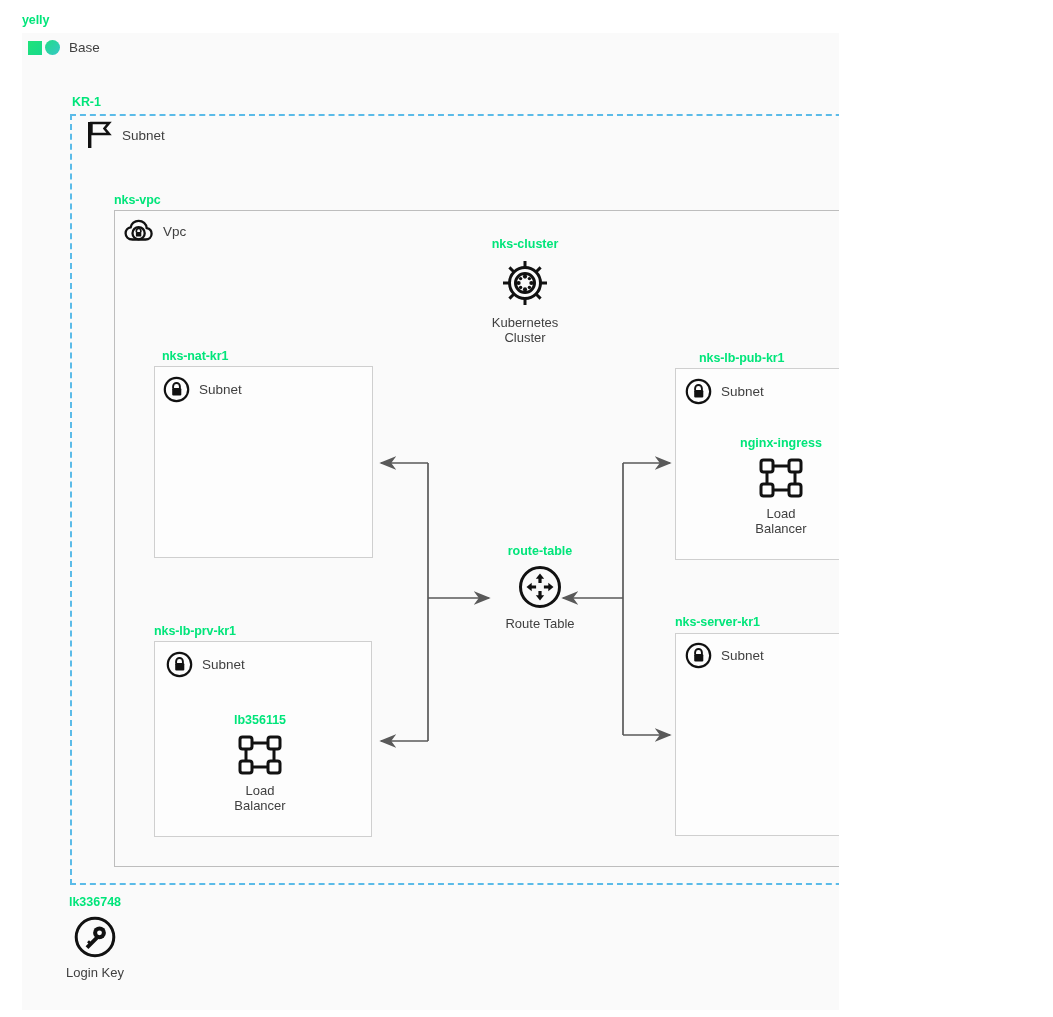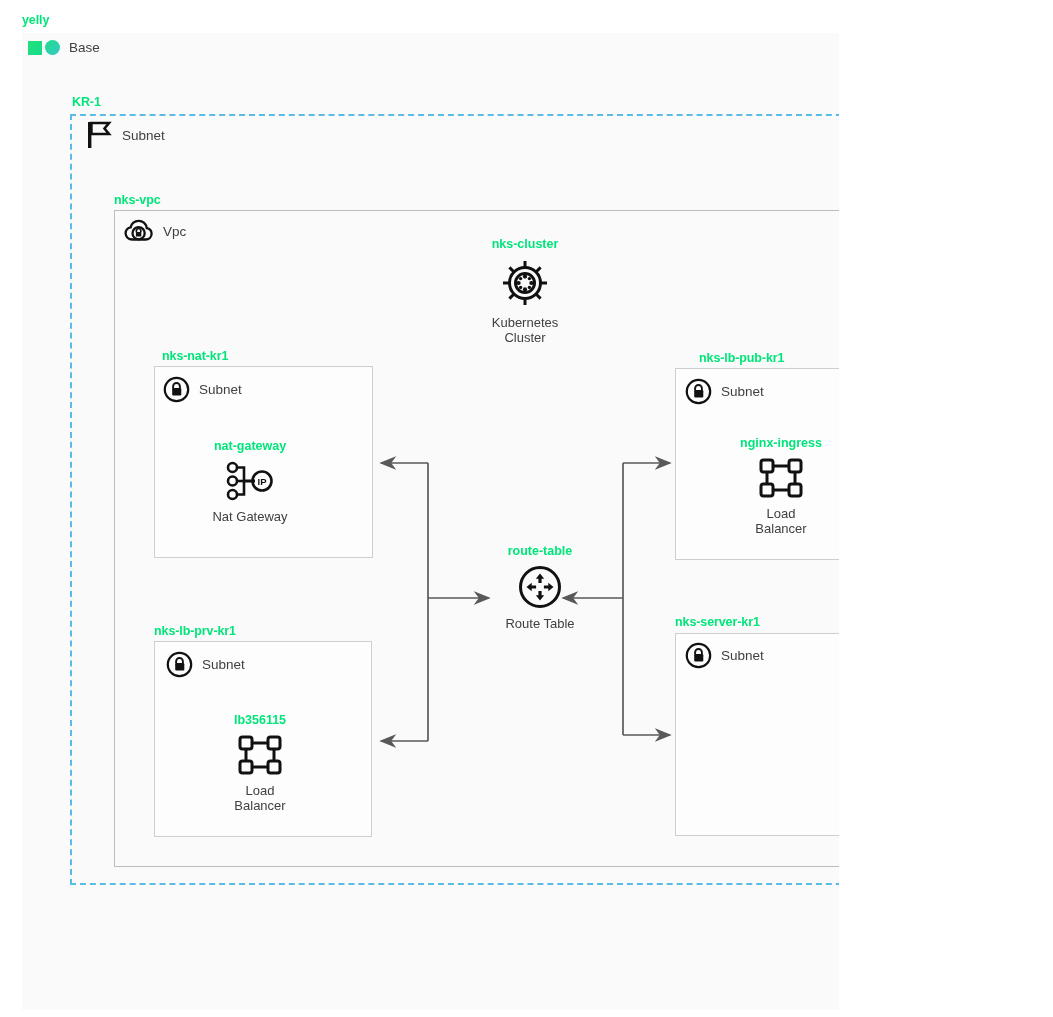--- a/index.html
+++ b/index.html
@@ -212,38 +212,20 @@
   <div class="abs hdr" style="left:163px; top:376px;">
     <span>
       <svg width="27" height="27" viewBox="0 0 27 27">
         <circle cx="13.5" cy="13.5" r="11.7" fill="none" stroke="#111" stroke-width="2.2"></circle>
         <path d="M10.1 12.4 v-2.0 a3.4 3.4 0 0 1 6.8 0 v2.0" fill="none" stroke="#111" stroke-width="1.9"></path>
         <rect x="9.2" y="12.1" width="9.1" height="7.5" rx="1.1" fill="#111"></rect>
       </svg>
     </span>
     <span class="cap">Subnet</span>
   </div>
-  <div class="abs node" style="left:175px; top:439px;">
-    <div class="nlabel">nat-gateway</div>
-    <div class="glyph">
-      <svg width="50" height="44" viewBox="0 0 50 44">
-        <g fill="none" stroke="#111" stroke-width="2.6">
-          <rect x="3" y="4" width="9" height="9" rx="4.5"></rect>
-          <rect x="3" y="17.5" width="9" height="9" rx="4.5"></rect>
-          <rect x="3" y="31" width="9" height="9" rx="4.5"></rect>
-          <path d="M12 8.5 H19 V35.5 H12"></path>
-          <path d="M12 22 H30"></path>
-          <path d="M19 22 H30"></path>
-          <circle cx="37" cy="22" r="9.5"></circle>
-        </g>
-        <text x="37" y="26" font-family="Liberation Sans, sans-serif" font-size="9.5" font-weight="bold" fill="#111" text-anchor="middle">IP</text>
-      </svg>
-    </div>
-    <div class="ncap">Nat Gateway</div>
-  </div>
 
   <div class="abs glabel" style="left:675px; top:351px;margin-left:24px;">nks-lb-pub-kr1</div>
   <div class="abs subnet-box" id="subnet-lbpub"></div>
   <div class="abs hdr" style="left:685px; top:378px;">
     <span>
       <svg width="27" height="27" viewBox="0 0 27 27">
         <circle cx="13.5" cy="13.5" r="11.7" fill="none" stroke="#111" stroke-width="2.2"></circle>
         <path d="M10.1 12.4 v-2.0 a3.4 3.4 0 0 1 6.8 0 v2.0" fill="none" stroke="#111" stroke-width="1.9"></path>
         <rect x="9.2" y="12.1" width="9.1" height="7.5" rx="1.1" fill="#111"></rect>
       </svg>
@@ -308,14 +290,29 @@
     <span>
       <svg width="27" height="27" viewBox="0 0 27 27">
         <circle cx="13.5" cy="13.5" r="11.7" fill="none" stroke="#111" stroke-width="2.2"></circle>
         <path d="M10.1 12.4 v-2.0 a3.4 3.4 0 0 1 6.8 0 v2.0" fill="none" stroke="#111" stroke-width="1.9"></path>
         <rect x="9.2" y="12.1" width="9.1" height="7.5" rx="1.1" fill="#111"></rect>
       </svg>
     </span>
     <span class="cap">Subnet</span>
   </div>
 
+  <div class="abs node" style="left:20px; top:895px;">
+    <div class="nlabel">lk336748</div>
+    <div class="glyph">
+      <svg width="44" height="44" viewBox="0 0 44 44">
+        <circle cx="22" cy="22" r="18.8" fill="none" stroke="#111" stroke-width="3"></circle>
+        <g fill="#111">
+          <circle cx="26.5" cy="17.8" r="6.4"></circle>
+          <circle cx="26.5" cy="17.8" r="2.4" fill="#fdfdfd"></circle>
+          <path d="M22.6 21.3 L12.6 31.3 L15.4 34.1 L25.4 24.1 Z"></path>
+          <rect x="14.4" y="26.5" width="4.6" height="2.7" transform="rotate(45 16.7 27.8)"></rect>
+        </g>
+      </svg>
+    </div>
+    <div class="ncap">Login Key</div>
+  </div>
 
 </div>
 
 </body></html>

